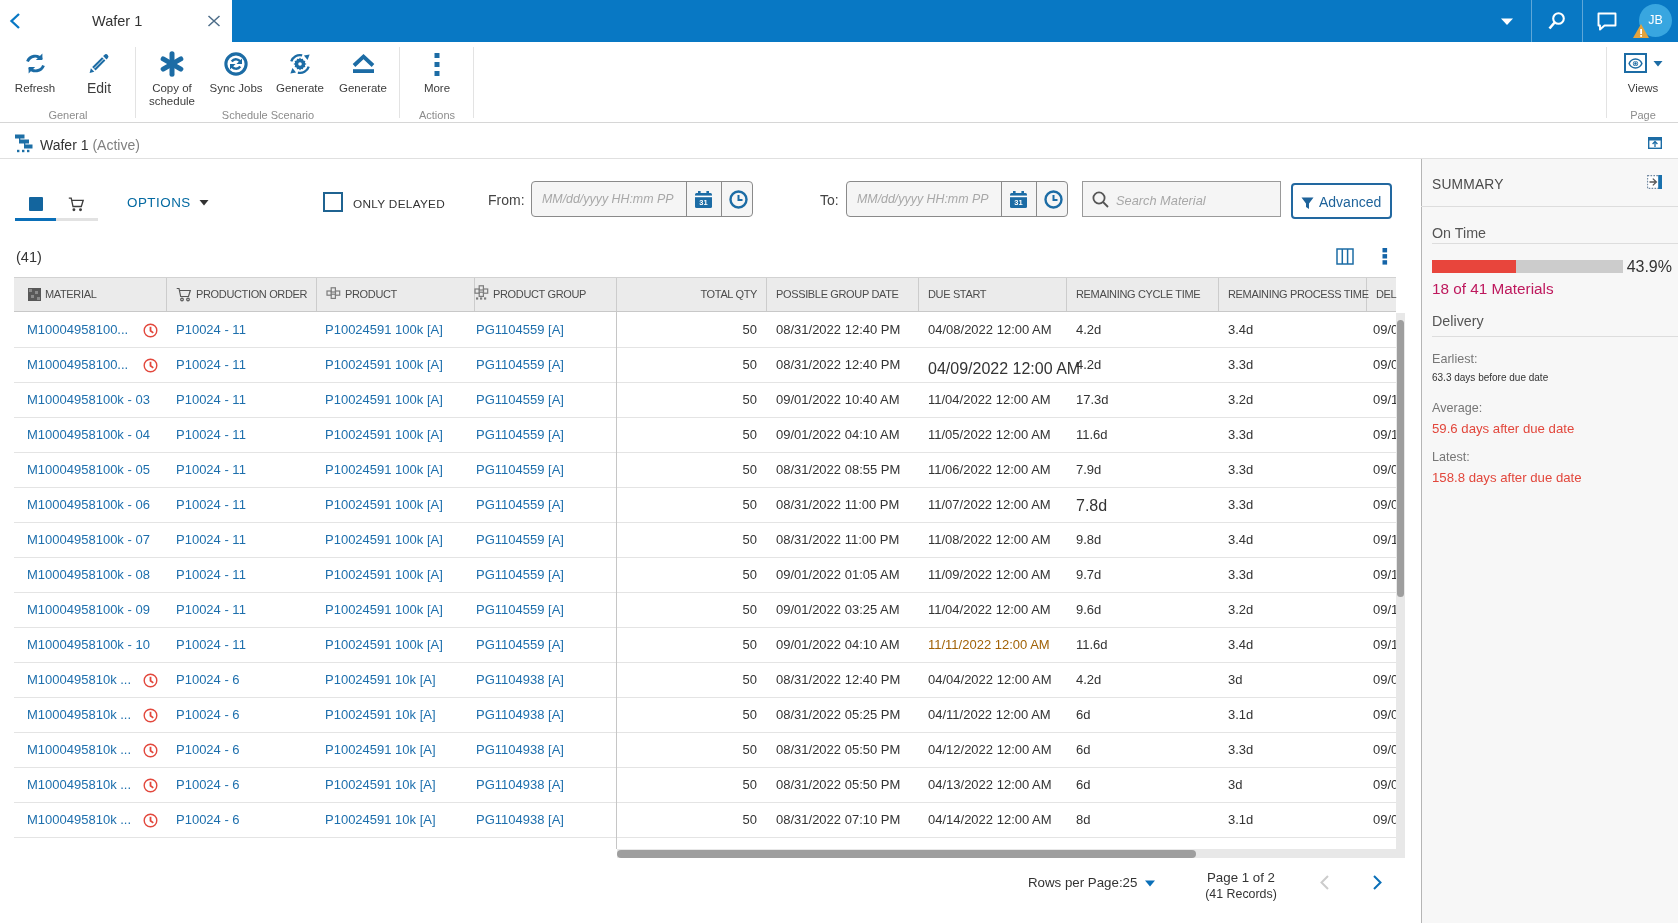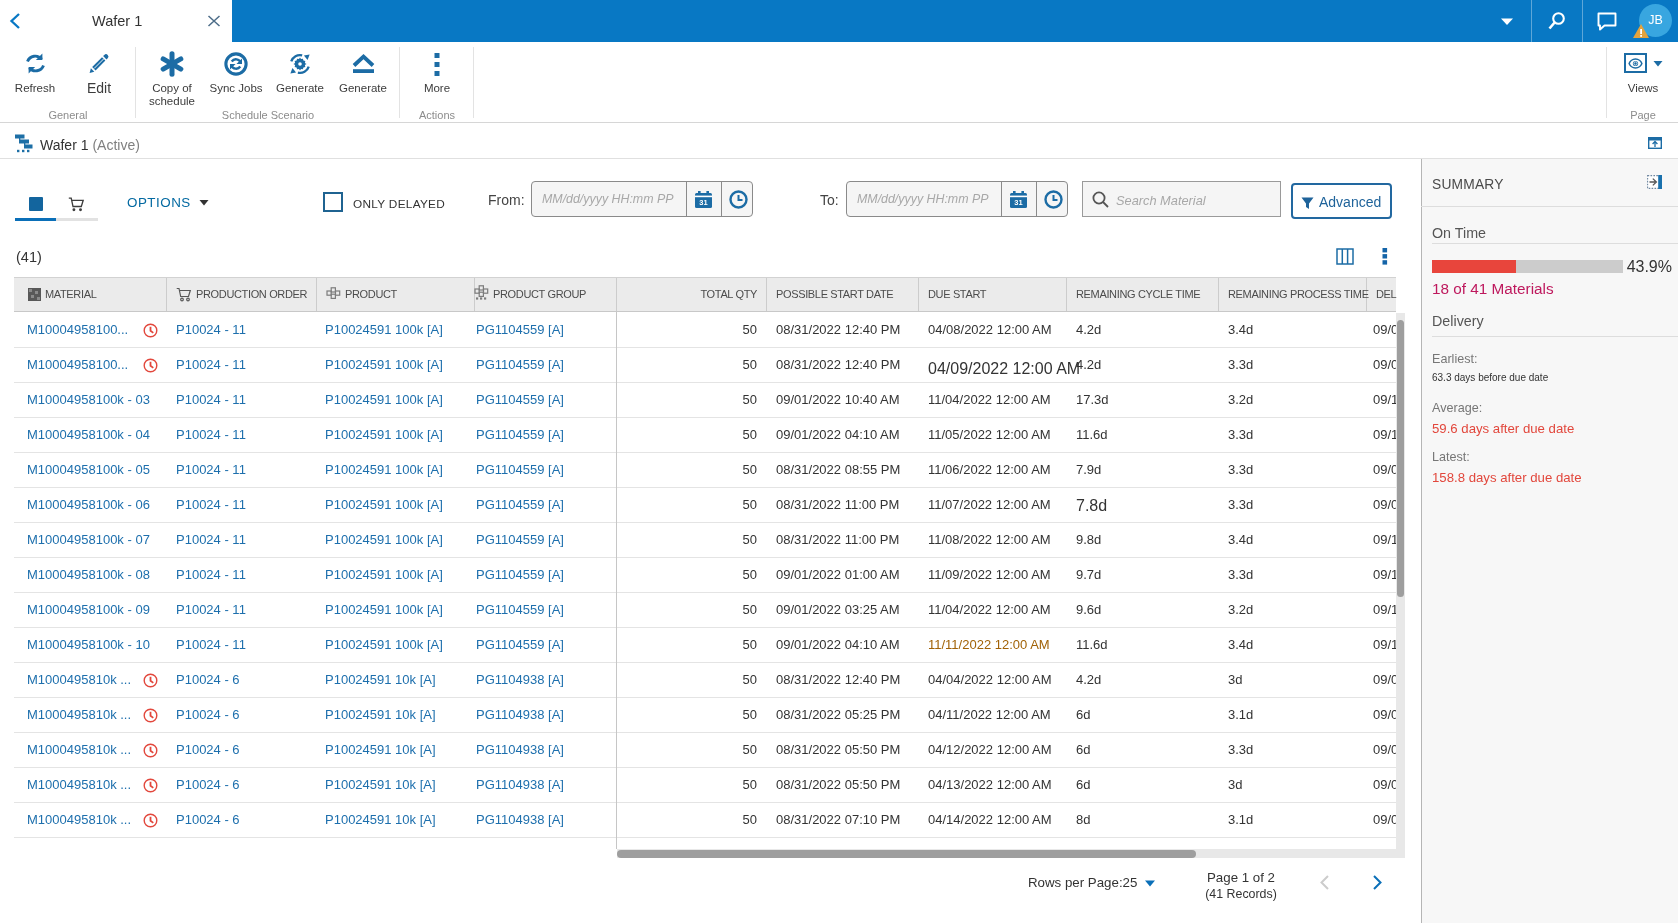--- a/index.html
+++ b/index.html
@@ -257,21 +257,21 @@
         <rect x="5.2" y="7.2" width="4.2" height="4.2"></rect>
       </g>
       <g fill="#7c7c7c">
         <rect x="2" y="12.4" width="2.2" height="2.2"></rect>
         <rect x="6" y="12.4" width="2.2" height="2.2"></rect>
         <rect x="10" y="12.4" width="2.2" height="2.2"></rect>
       </g>
     </svg>
 <div class="ab" style="left:493px;top:288px;font-size:11px;color:#4c4c4c;letter-spacing:-0.35px;">PRODUCT GROUP</div>
 <div class="ab" style="left:616px;top:288px;width:141px;text-align:right;font-size:11px;color:#4c4c4c;letter-spacing:-0.35px;">TOTAL QTY</div>
-<div class="ab" style="left:776px;top:288px;font-size:11px;color:#4c4c4c;letter-spacing:-0.35px;">POSSIBLE START DATE</div>
+<div class="ab" style="left:776px;top:288px;font-size:11px;color:#4c4c4c;letter-spacing:-0.35px;">POSSIBLE GROUP DATE</div>
 <div class="ab" style="left:928px;top:288px;font-size:11px;color:#4c4c4c;letter-spacing:-0.35px;">DUE START</div>
 <div class="ab" style="left:1076px;top:288px;font-size:11px;color:#4c4c4c;letter-spacing:-0.35px;">REMAINING CYCLE TIME</div>
 <div class="ab" style="left:1228px;top:288px;font-size:11px;color:#4c4c4c;letter-spacing:-0.35px;">REMAINING PROCESS TIME</div>
 <div class="ab" style="left:1376px;top:288px;font-size:11px;color:#4c4c4c;letter-spacing:-0.35px;">DEL</div>
 <div class="ab" style="left:14px;top:313px;width:1382px;height:35px;background:#fff;border-bottom:1px solid #e4e4e4;overflow:hidden;">
 <div class="ab" style="left:13px;top:9px;font-size:13px;color:#1d6fad;">M10004958100...</div>
 <svg class="ab" style="left:129px;top:10px" width="15" height="15" viewBox="0 0 15 15">
         <circle cx="7.5" cy="7.5" r="6.3" stroke="#e2473c" stroke-width="1.4" fill="none"></circle>
         <path d="M7.5 3.8 V7.8 L10.3 9.9" stroke="#e2473c" stroke-width="1.8" fill="none"></path>
       </svg>
@@ -360,21 +360,21 @@
 <div class="ab" style="left:1062px;top:9px;font-size:13px;color:#333;">9.8d</div>
 <div class="ab" style="left:1214px;top:9px;font-size:13px;color:#333;">3.4d</div>
 <div class="ab" style="left:1359px;top:9px;font-size:13px;color:#333;white-space:nowrap;">09/10</div>
 </div>
 <div class="ab" style="left:14px;top:558px;width:1382px;height:35px;background:#fff;border-bottom:1px solid #e4e4e4;overflow:hidden;">
 <div class="ab" style="left:13px;top:9px;font-size:13px;color:#1d6fad;">M10004958100k - 08</div>
 <div class="ab" style="left:162px;top:9px;font-size:13px;color:#1d6fad;">P10024 - 11</div>
 <div class="ab" style="left:311px;top:9px;font-size:13px;color:#1d6fad;">P10024591 100k [A]</div>
 <div class="ab" style="left:462px;top:9px;font-size:13px;color:#1d6fad;">PG1104559 [A]</div>
 <div class="ab" style="left:602px;top:9px;width:141px;text-align:right;font-size:13px;color:#333;">50</div>
-<div class="ab" style="left:762px;top:9px;font-size:13px;color:#333;">09/01/2022 01:00 AM</div>
+<div class="ab" style="left:762px;top:9px;font-size:13px;color:#333;">09/01/2022 01:05 AM</div>
 <div class="ab" style="left:914px;top:9px;font-size:13px;color:#333;">11/09/2022 12:00 AM</div>
 <div class="ab" style="left:1062px;top:9px;font-size:13px;color:#333;">9.7d</div>
 <div class="ab" style="left:1214px;top:9px;font-size:13px;color:#333;">3.3d</div>
 <div class="ab" style="left:1359px;top:9px;font-size:13px;color:#333;white-space:nowrap;">09/10</div>
 </div>
 <div class="ab" style="left:14px;top:593px;width:1382px;height:35px;background:#fff;border-bottom:1px solid #e4e4e4;overflow:hidden;">
 <div class="ab" style="left:13px;top:9px;font-size:13px;color:#1d6fad;">M10004958100k - 09</div>
 <div class="ab" style="left:162px;top:9px;font-size:13px;color:#1d6fad;">P10024 - 11</div>
 <div class="ab" style="left:311px;top:9px;font-size:13px;color:#1d6fad;">P10024591 100k [A]</div>
 <div class="ab" style="left:462px;top:9px;font-size:13px;color:#1d6fad;">PG1104559 [A]</div>

